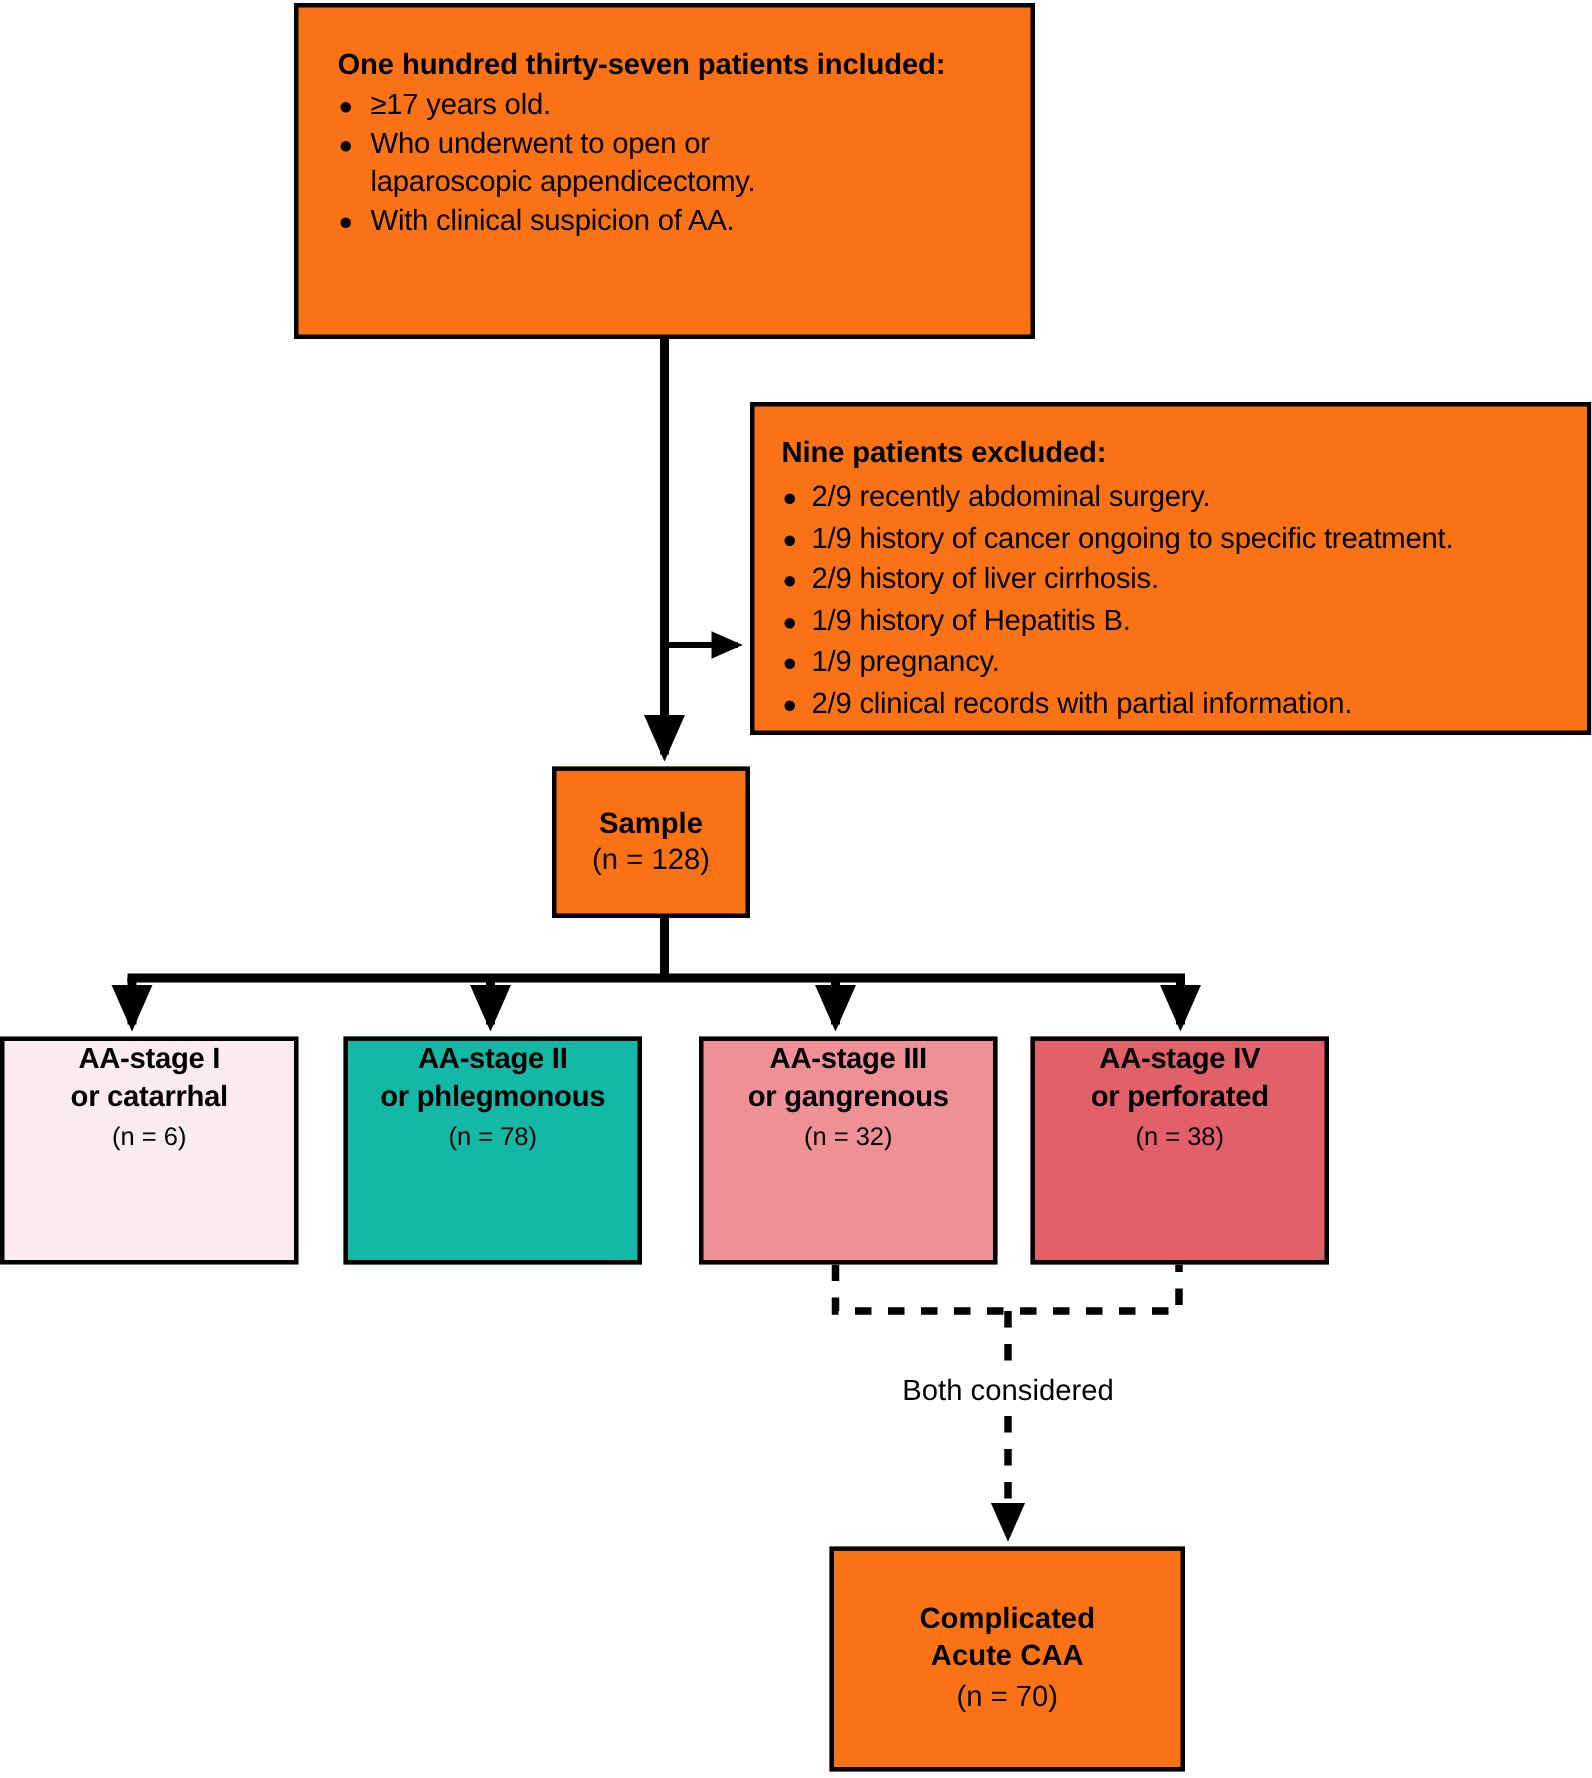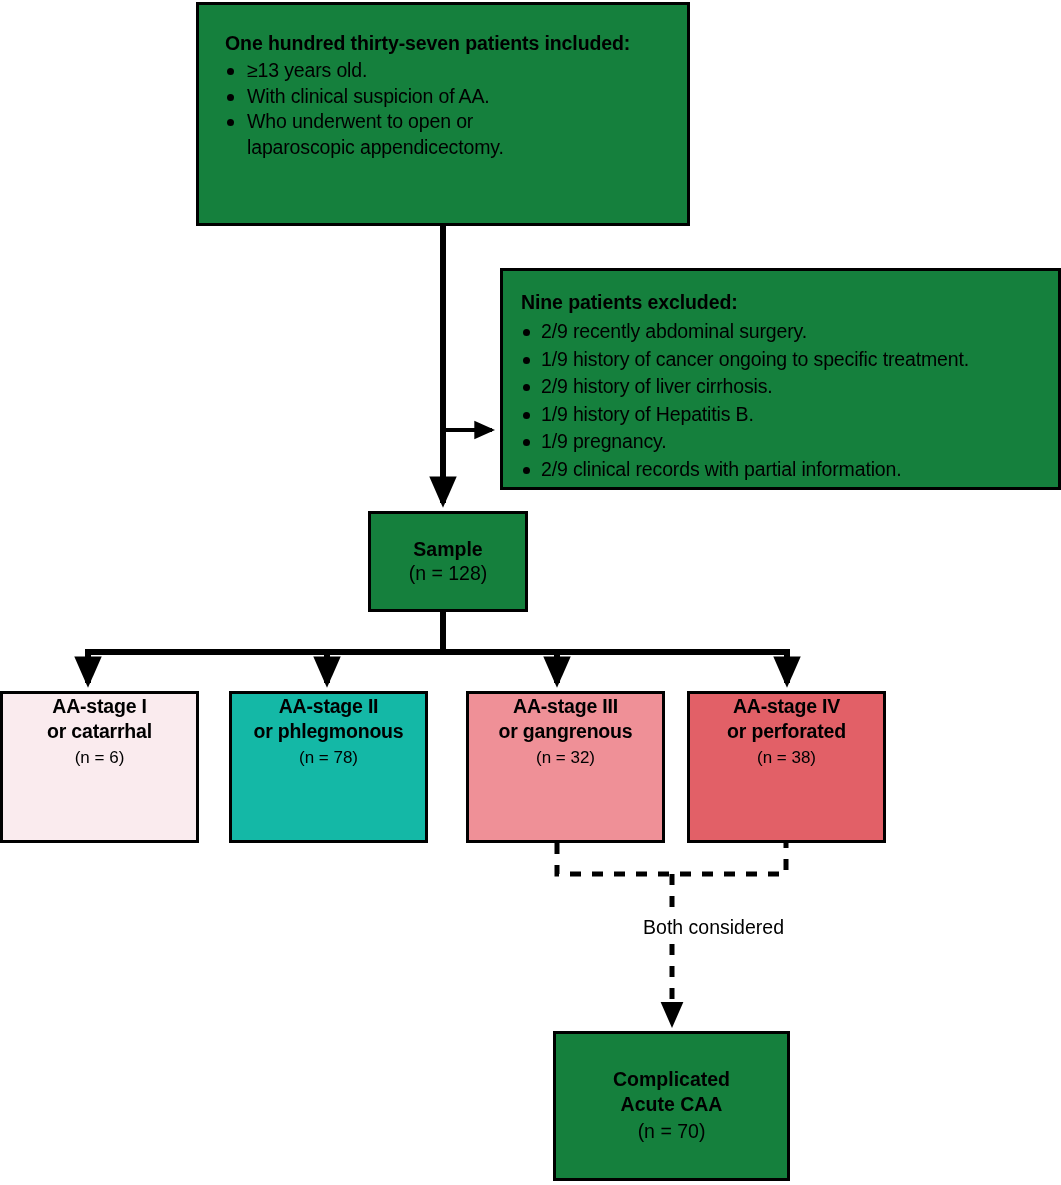--- a/index.html
+++ b/index.html
@@ -24,21 +24,21 @@
     left: 0;
     top: 0;
     width: 1061px;
     height: 1185px;
     pointer-events: none;
   }
   .node {
     position: absolute;
     box-sizing: border-box;
     border: 3px solid #000000;
-    background: #15803d;
+    background: #f97316;
     z-index: 2;
   }
   
   #box-included {
     left: 196px;
     top: 2px;
     width: 494px;
     height: 224px;
     padding: 26px 20px 0 26px;
   }
@@ -90,21 +90,21 @@
     line-height: 27.5px;
     padding-left: 20px;
   }
   #box-excluded .bullet-list li .dot {
     top: 11px;
   }
   
   #box-sample {
     left: 368px;
     top: 511px;
-    width: 160px;
+    width: 132px;
     height: 101px;
     display: flex;
     flex-direction: column;
     align-items: center;
     justify-content: center;
   }
   .center-title {
     font-weight: bold;
     font-size: 19.5px;
     line-height: 24px;
@@ -154,21 +154,21 @@
   #box-outcome .center-sub {
     font-size: 19.5px;
     line-height: 28px;
   }
   
   #label-both-considered {
     position: absolute;
     left: 560px;
     top: 913px;
     width: 224px;
-    text-align: right;
+    text-align: center;
     font-size: 19.5px;
     line-height: 24px;
     z-index: 3;
     background: #ffffff;
     padding: 2px 0;
   }
 </style>
 </head>
 <body>
 
@@ -206,30 +206,30 @@
       <path d="M 672 874 L 672 910" stroke="#000000" stroke-width="5" fill="none" stroke-dasharray="11 11" stroke-linecap="butt"></path>
       <path d="M 672 944 L 672 1024" stroke="#000000" stroke-width="5" fill="none" stroke-dasharray="11 11" stroke-linecap="butt" marker-end="url(#arrow-dashed)"></path>
     </g>
   </svg>
 
   <div class="node" id="box-included">
     <div class="node-title">One hundred thirty-seven patients included:</div>
     <ul class="bullet-list">
       <li>
         <span class="dot"></span>
-        <span>≥13 years old.</span>
-      </li>
-      <li>
-        <span class="dot"></span>
-        <span>With clinical suspicion of AA.</span>
+        <span>≥17 years old.</span>
       </li>
       <li>
         <span class="dot"></span>
         <span>Who underwent to open or</span>
         <span class="cont">laparoscopic appendicectomy.</span>
+      </li>
+      <li>
+        <span class="dot"></span>
+        <span>With clinical suspicion of AA.</span>
       </li>
     </ul>
   </div>
 
   <div class="node" id="box-excluded">
     <div class="node-title">Nine patients excluded:</div>
     <ul class="bullet-list">
       <li>
         <span class="dot"></span>
         <span>2/9 recently abdominal surgery.</span>

